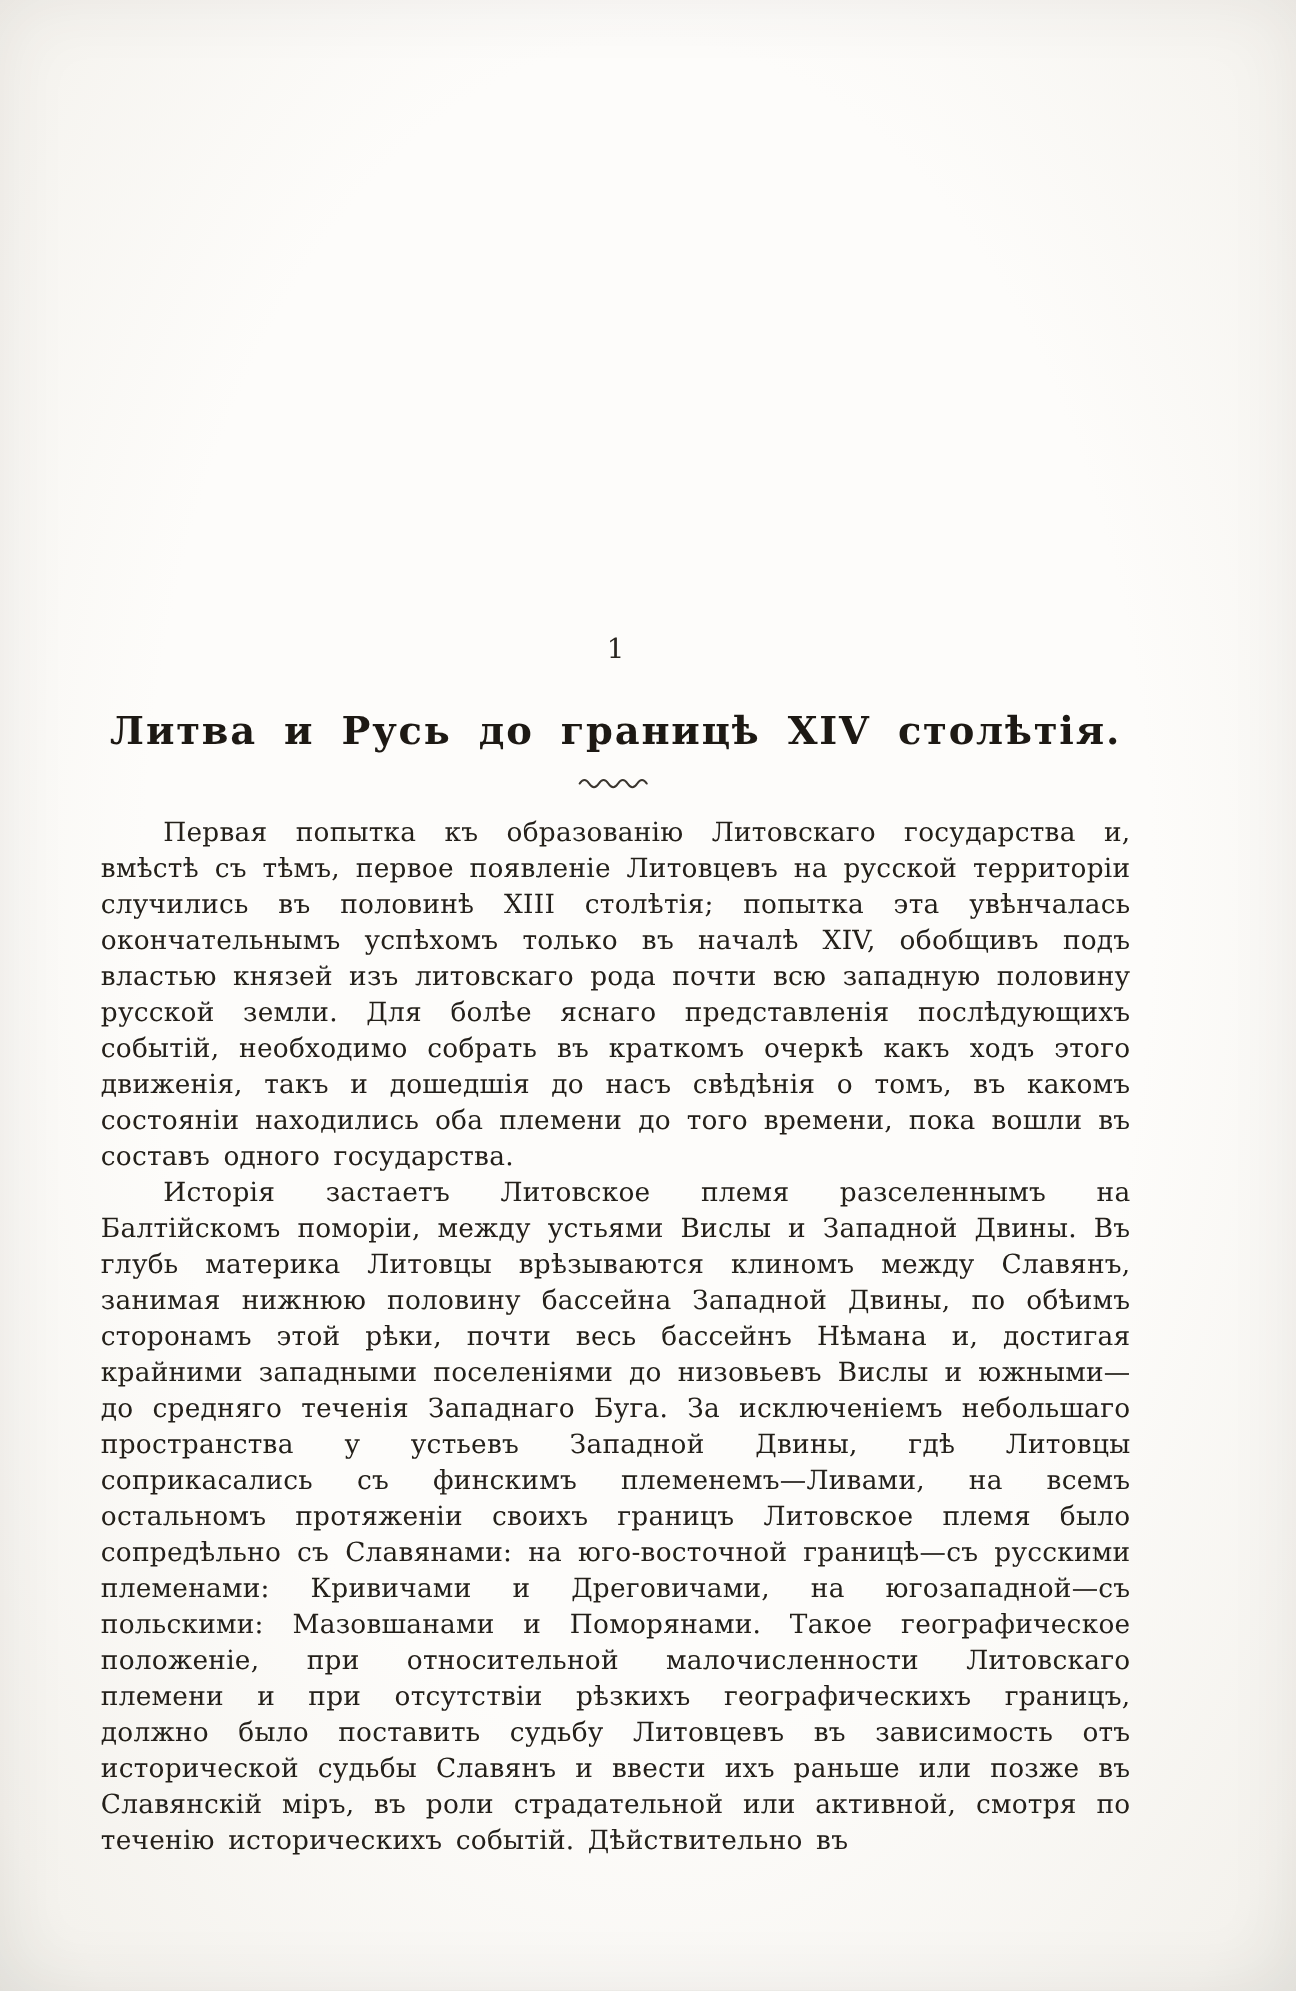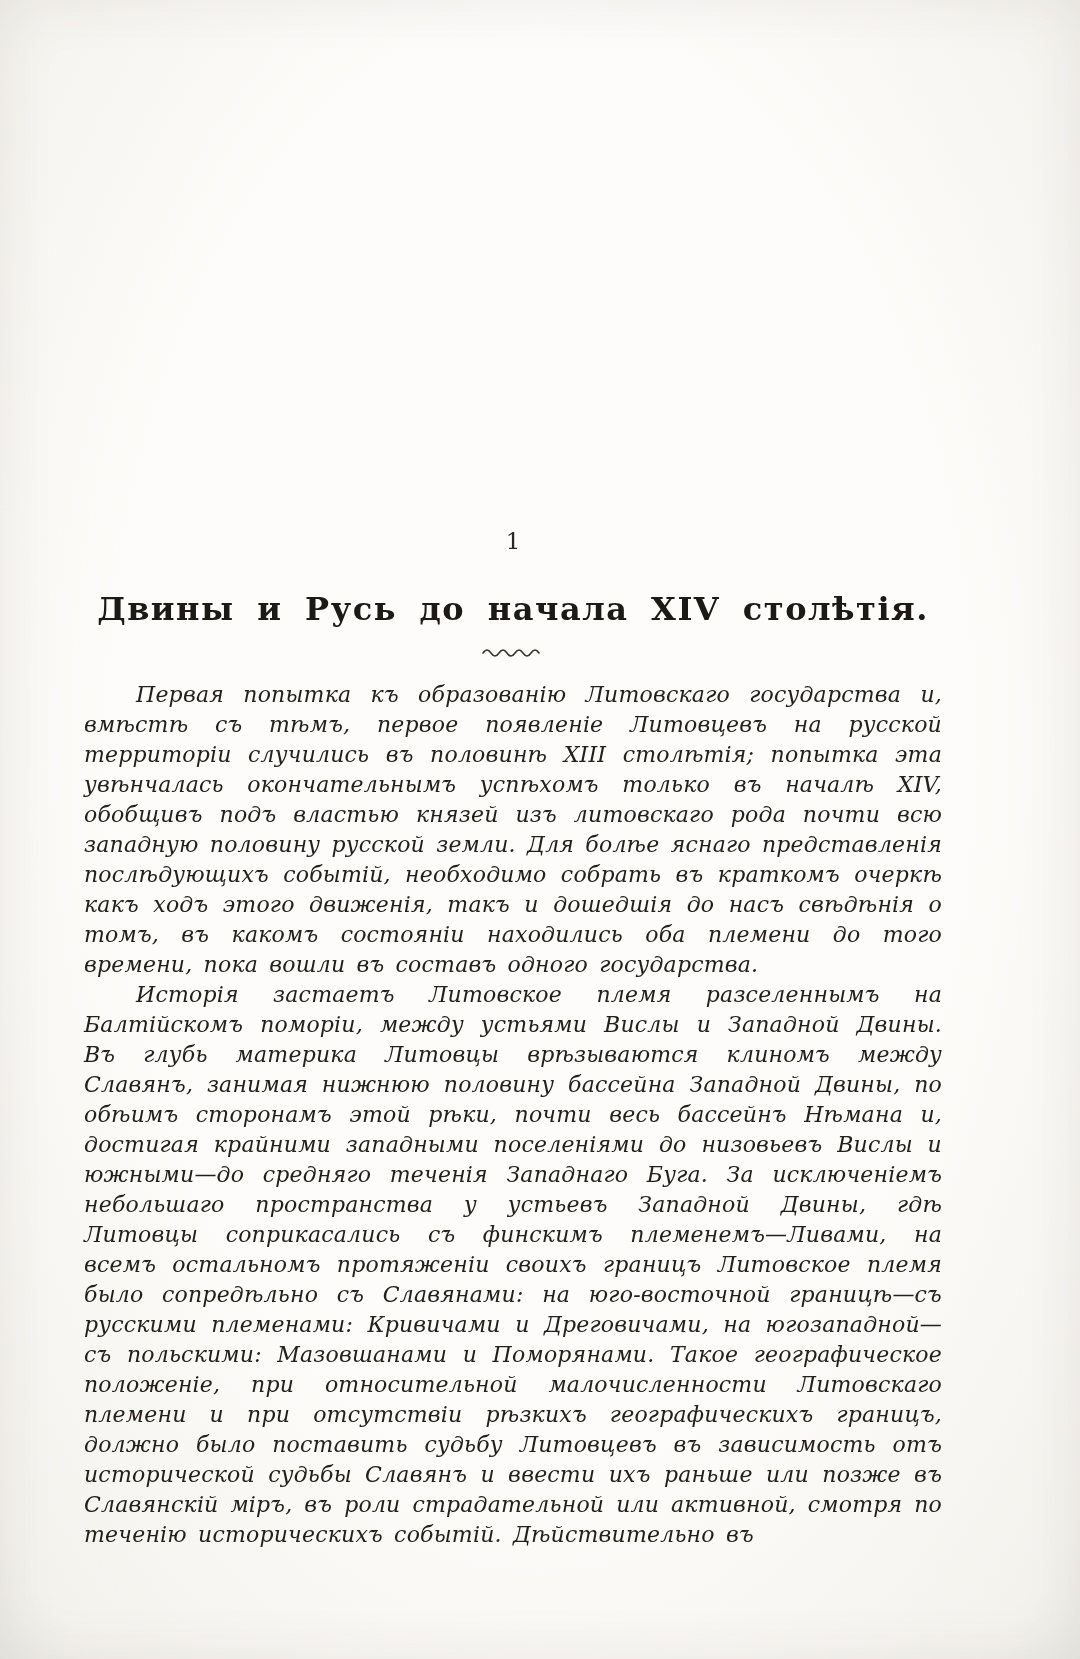--- a/index.html
+++ b/index.html
@@ -52,32 +52,31 @@
   }
   .body-text p {
     margin: 0;
     font-size: 22px;
     line-height: 30px;
     text-align: justify;
     text-indent: 52px;
     word-spacing: 4px;
     letter-spacing: 0.2px;
     color: #24201a;
-    font-style: italic;
   }
 </style>
 </head>
 <body>
 
 <div class="scan-page">
   <div class="content">
 
     <div class="page-number">1</div>
 
-    <h1 class="chapter-title">Двины и Русь до начала XIV столѣтія.</h1>
+    <h1 class="chapter-title">Литва и Русь до границѣ XIV столѣтія.</h1>
 
     <div class="flourish">
       <svg width="64" height="14" viewBox="0 0 64 14">
         <path d="M2,7 q4,-6 8,0 t8,0 t8,0 t8,0 t8,0 t8,0 t8,0" fill="none" stroke="#3a352e" stroke-width="1.6" stroke-linecap="round"></path>
       </svg>
     </div>
 
     <div class="body-text">
       <p>Первая попытка къ образованію Литовскаго государства и, вмѣстѣ съ тѣмъ, первое появленіе Литовцевъ на русской территоріи случились въ половинѣ XIII столѣтія; попытка эта увѣнчалась окончательнымъ успѣхомъ только въ началѣ XIV, обобщивъ подъ властью князей изъ литовскаго рода почти всю западную половину русской земли. Для болѣе яснаго представленія послѣдующихъ событій, необходимо собрать въ краткомъ очеркѣ какъ ходъ этого движенія, такъ и дошедшія до насъ свѣдѣнія о томъ, въ какомъ состояніи находились оба племени до того времени, пока вошли въ составъ одного государства.</p>
       <p>Исторія застаетъ Литовское племя разселеннымъ на Балтійскомъ поморіи, между устьями Вислы и Западной Двины. Въ глубь материка Литовцы врѣзываются клиномъ между Славянъ, занимая нижнюю половину бассейна Западной Двины, по обѣимъ сторонамъ этой рѣки, почти весь бассейнъ Нѣмана и, достигая крайними западными поселеніями до низовьевъ Вислы и южными—до средняго теченія Западнаго Буга. За исключеніемъ небольшаго пространства у устьевъ Западной Двины, гдѣ Литовцы соприкасались съ финскимъ племенемъ—Ливами, на всемъ остальномъ протяженіи своихъ границъ Литовское племя было сопредѣльно съ Славянами: на юго-восточной границѣ—съ русскими племенами: Кривичами и Дреговичами, на югозападной—съ польскими: Мазовшанами и Поморянами. Такое географическое положеніе, при относительной малочисленности Литовскаго племени и при отсутствіи рѣзкихъ географическихъ границъ, должно было поставить судьбу Литовцевъ въ зависимость отъ исторической судьбы Славянъ и ввести ихъ раньше или позже въ Славянскій міръ, въ роли страдательной или активной, смотря по теченію историческихъ событій. Дѣйствительно въ</p>

